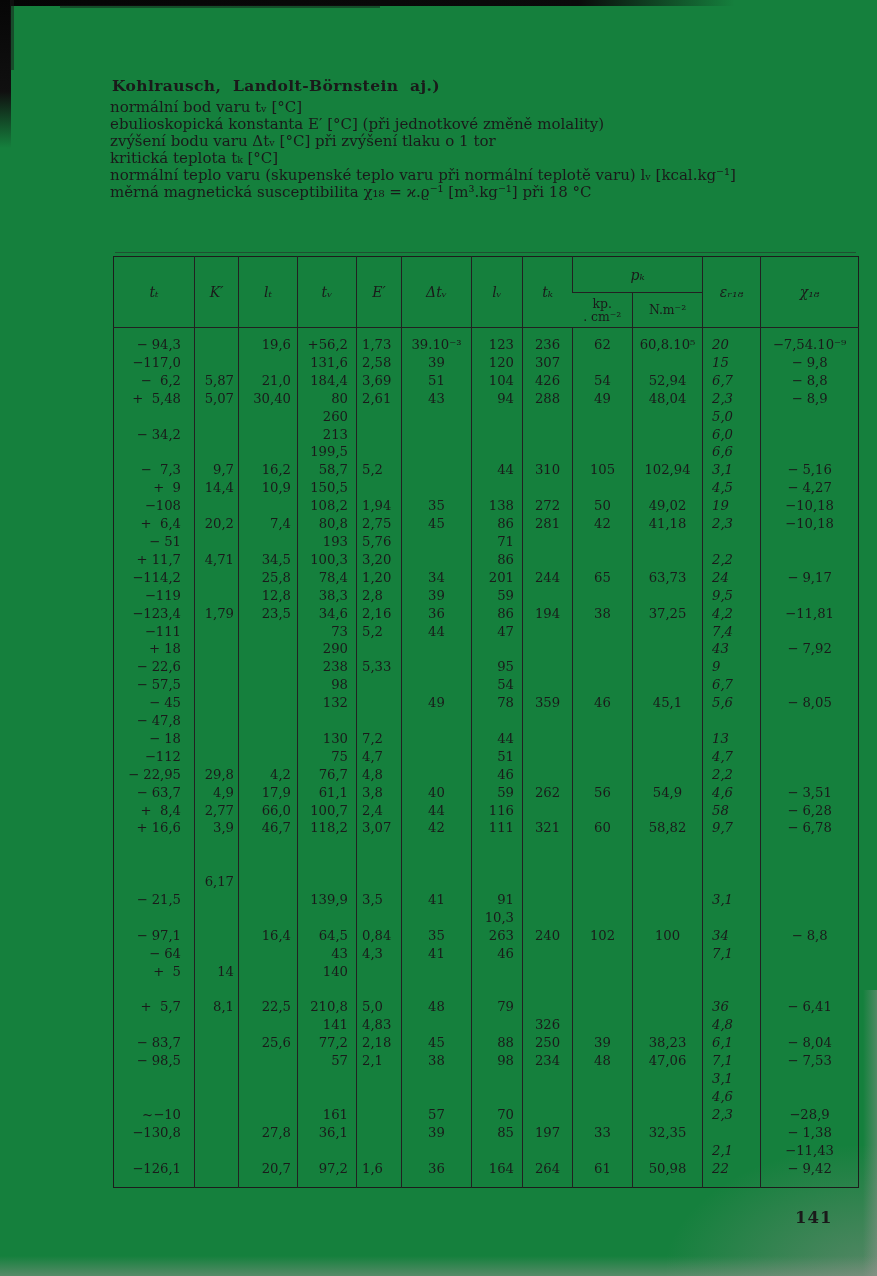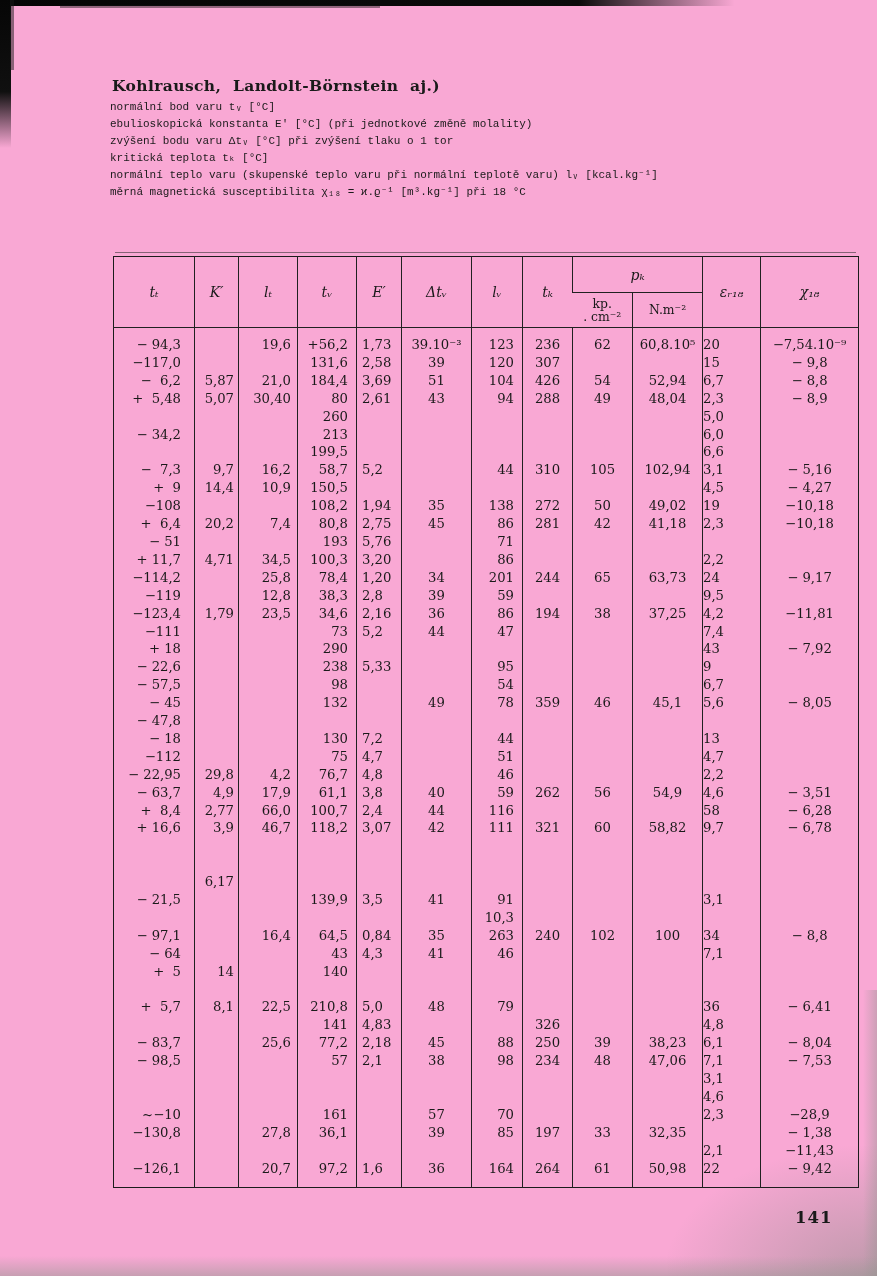--- a/index.html
+++ b/index.html
@@ -1,18 +1,18 @@
 <!DOCTYPE html>
 <html><head>
 <meta charset="utf-8">
 <style>
   html,body{margin:0;padding:0;background:#e9e8e4;}
   .page{
     position:relative;width:877px;height:1276px;margin:0 auto;
-    background:#f9a8d4;overflow:hidden;
+    background:#15803d;overflow:hidden;
     font-family:"DejaVu Serif", serif;color:#1a1a1a;
   }
   
   .edge-top{position:absolute;top:0;left:0;width:742px;height:6px;
     background:linear-gradient(90deg,#050505 0%,#0b0b0b 78%,rgba(10,10,10,0) 99%);
     border-radius:0 0 3px 2px;}
   .edge-top2{position:absolute;top:5px;left:60px;width:320px;height:3px;
     background:rgba(20,20,20,.45);filter:blur(.6px);}
   .edge-left{position:absolute;top:0;left:0;width:11px;height:148px;
     background:linear-gradient(180deg,#060606 0%,#101010 62%,rgba(16,16,16,0) 100%);}
@@ -21,21 +21,21 @@
   .shadow-corner{position:absolute;right:0;bottom:0;width:210px;height:130px;
     background:radial-gradient(ellipse at 100% 100%, rgba(140,140,136,.55), rgba(140,140,136,0) 72%);}
   .shadow-bottom{position:absolute;left:0;bottom:0;width:100%;height:20px;
     background:linear-gradient(180deg, rgba(160,160,155,0) 0%, rgba(150,150,145,.5) 100%);}
   .shadow-right{position:absolute;right:0;top:990px;width:14px;height:286px;
     background:linear-gradient(90deg, rgba(150,150,146,0), rgba(150,150,146,.45));}
 
   
   .source-note{position:absolute;left:112px;top:76px;
     font-size:15.5px;font-weight:bold;letter-spacing:.4px;white-space:pre;}
-  .intro{position:absolute;left:110px;top:99px;font-size:11px;line-height:17.1px;font-family:Liberation Mono, monospace;}
+  .intro{position:absolute;left:110px;top:99px;font-size:15px;line-height:17.1px;}
   .intro .line{white-space:pre;}
   .page-number{position:absolute;left:795px;top:1208px;
     font-size:16.5px;font-weight:bold;letter-spacing:1px;}
 
   
   .table-wrap{position:absolute;left:113px;top:256px;width:745px;}
   .rule-above{position:absolute;left:2px;top:-4px;width:741px;height:1px;
     background:rgba(40,40,40,.55);}
   table{border-collapse:collapse;table-layout:fixed;width:745px;
     border:1.5px solid #1c1c1c;}
@@ -54,21 +54,21 @@
   td.c0{text-align:right;padding-right:13px;}
   td.c1{text-align:right;padding-right:4px;}
   td.c2{text-align:right;padding-right:6px;}
   td.c3{text-align:right;padding-right:8px;}
   td.c4{text-align:left;padding-left:5px;}
   td.c5{text-align:center;}
   td.c6{text-align:right;padding-right:8px;}
   td.c7{text-align:center;}
   td.c8{text-align:center;}
   td.c9{text-align:center;}
-  td.c10{text-align:left;}
+  td.c10{text-align:left;padding-left:9px;font-style:italic;}
   td.c11{text-align:center;}
 </style>
 </head>
 <body>
 
 <div class="page">
 
   <div class="edge-top"></div>
   <div class="edge-top2"></div>
   <div class="edge-left"></div>

